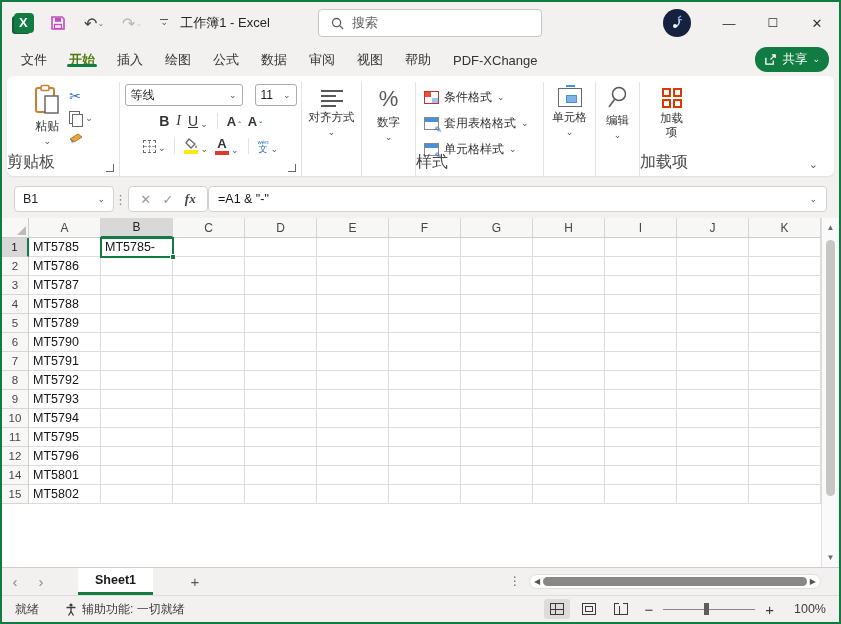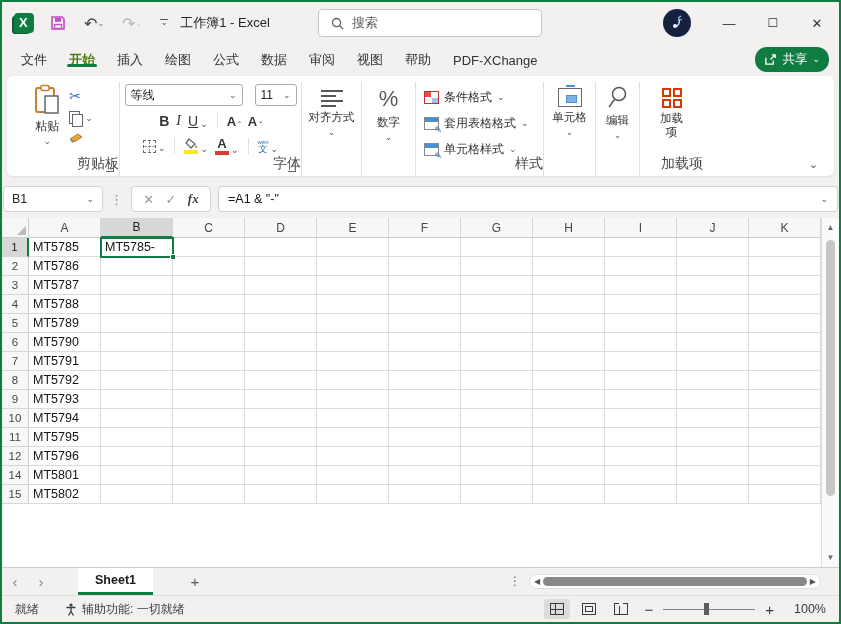--- a/index.html
+++ b/index.html
@@ -35,21 +35,21 @@
   .share-btn{ position:absolute; right:10px; top:3px; height:25px; background:#107C41; color:#fff; border:none;
               border-radius:12px; display:flex; align-items:center; gap:5px; padding:0 9px; font-size:12.5px; cursor:pointer;}
   .share-btn .chev{ font-size:9px; }
 
   
   .ribbonwrap{ flex:0 0 104px; position:relative; padding:0 5px;}
   .ribbon{ background:#fff; border-radius:6px; height:100px; display:flex; align-items:stretch; position:relative;
            box-shadow:0 1px 2px rgba(0,0,0,.08); padding-top:6px;}
   .rgroup{ position:relative; display:flex; flex-direction:column; align-items:center; }
   .rgroup + .rgroup{ border-left:1px solid #e4e2e1; }
-  .glabel{ position:absolute; bottom:3px; left:0; right:0; text-align:right; font-size:14px; color:#4a4a4a;}
+  .glabel{ position:absolute; bottom:3px; left:0; right:0; text-align:left; font-size:16px; color:#4a4a4a;}
   .launcher{ position:absolute; bottom:4px; right:5px; width:8px; height:8px; border-right:1.5px solid #6a6866; border-bottom:1.5px solid #6a6866; cursor:pointer;}
   .chev{ font-size:9px; color:#555; line-height:1;}
   .bigbtn{ display:flex; flex-direction:column; align-items:center; justify-content:flex-start; gap:3px; cursor:pointer; background:none; border:none; font-size:11.5px; color:#333; }
   .divider-v{ width:1px; background:#e4e2e1; margin:4px 2px;}
 
   
   .g-clip{ width:112px; }
   .clip-inner{ display:flex; gap:8px; padding-top:2px;}
   .paste{ display:flex; flex-direction:column; align-items:center; gap:2px; cursor:pointer;}
   .paste .lbl{ font-size:12px; color:#333;}
@@ -102,21 +102,21 @@
   .cells-ic::after{ content:""; position:absolute; left:7px; top:-4px; width:9px; height:2px; background:#4A90D9;}
 
   
   .g-addins{ width:64px; }
   .addin-ic{ display:grid; grid-template-columns:9px 9px; grid-template-rows:9px 9px; gap:2px; margin-top:6px;}
   .addin-ic span{ border:2px solid #D83B01;}
   .addins-lbl{ font-size:11.5px; color:#333; width:34px; text-align:center; line-height:1.25;}
   .ribbon-collapse{ position:absolute; right:16px; bottom:5px; color:#555; font-size:11px; cursor:pointer;}
 
   
-  .formulabar{ flex:0 0 38px; display:flex; align-items:center; padding:0 1px; gap:7px;}
+  .formulabar{ flex:0 0 38px; display:flex; align-items:center; padding:0 12px; }
   .namebox{ width:100px; height:26px; background:#fff; border:1px solid #d4d2d0; border-radius:4px; display:flex;
             align-items:center; justify-content:space-between; padding:0 8px; font-size:12.5px; color:#222; cursor:pointer;}
   .fdots{ color:#8a8886; font-size:13px; letter-spacing:1px;}
   .fxbox{ width:80px; height:26px; background:#fff; border:1px solid #d4d2d0; border-radius:4px; display:flex;
           align-items:center; justify-content:space-evenly; font-size:13px; color:#9a9896;}
   .fxbox .fx{ font-style:italic; font-family:"Liberation Serif",serif; color:#444; font-weight:600; cursor:pointer;}
   .fxbox .x,.fxbox .ck{ cursor:pointer; }
   .ffield{ flex:1; height:26px; background:#fff; border:1px solid #d4d2d0; border-radius:4px; display:flex;
            align-items:center; padding:0 9px; font-size:12.5px; color:#141414;}
   .ffield .chev{ margin-left:auto; color:#555;}
@@ -337,21 +337,20 @@
           </button>
           <span class="divider-v" style="height:16px"></span>
           <button class="fmt">
             <span class="phonetic">
               <span class="t">wén</span>
               <span class="b2">文</span>
             </span>
             <span class="chev">⌄</span>
           </button>
         </div>
-        <div class="glabel">字体</div>
         <div class="launcher"></div>
       </div>
 
       <div class="rgroup g-align">
         <button class="bigbtn">
           <span class="align-ic">
             <span style="width:22px"></span>
               <span style="width:15px"></span>
               <span style="width:22px"></span>
               <span style="width:15px"></span>

